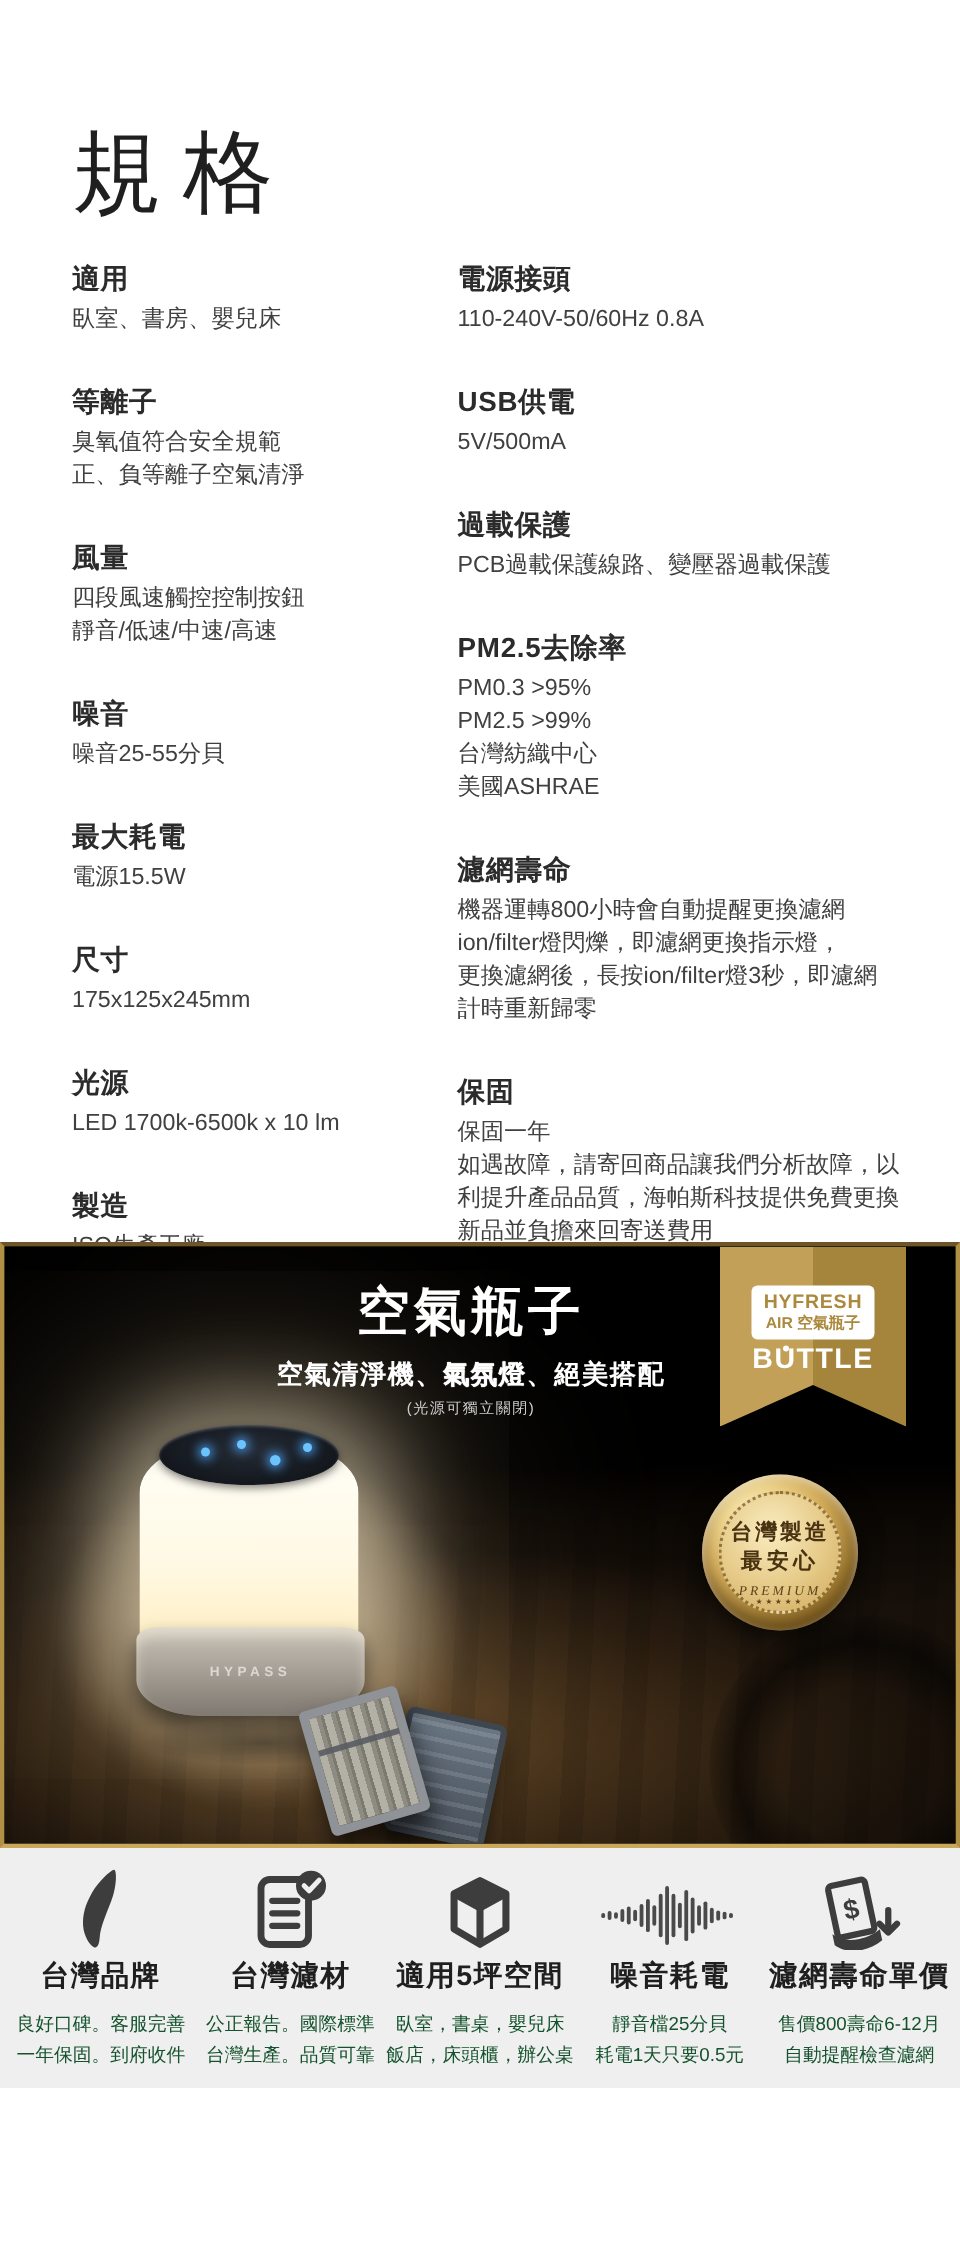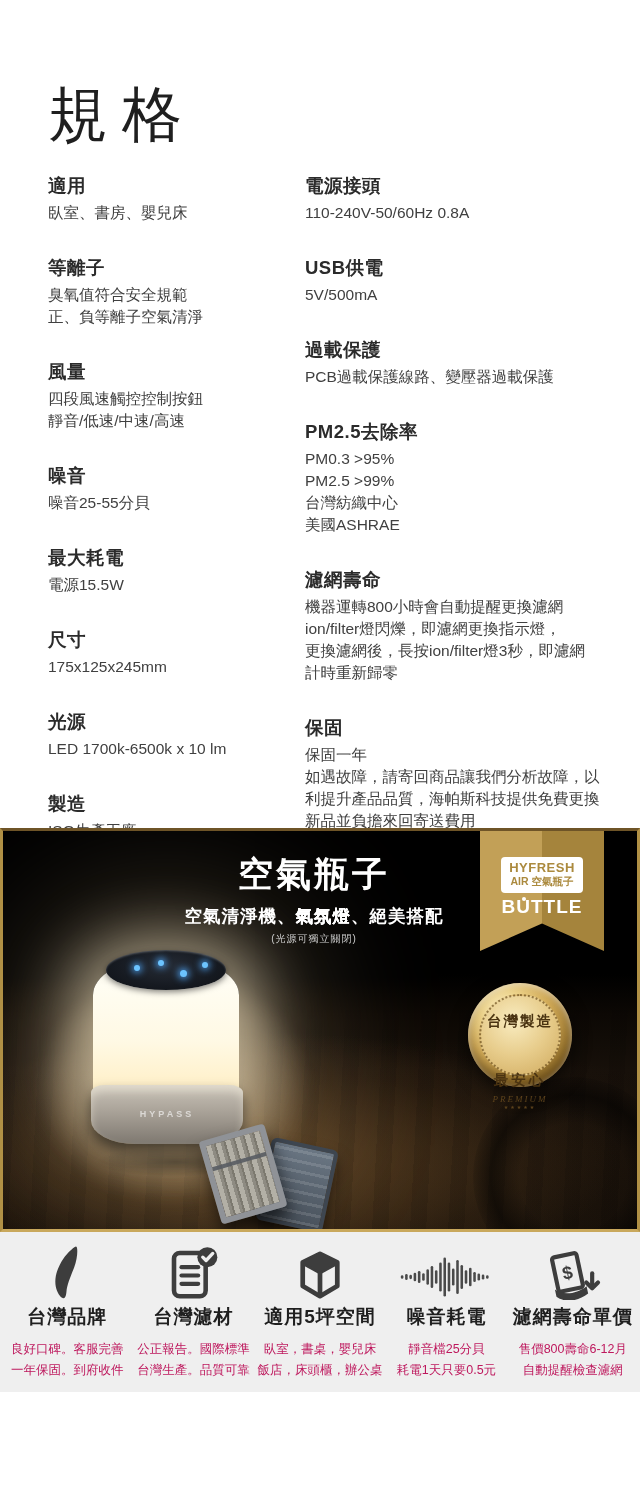--- a/index.html
+++ b/index.html
@@ -51,21 +51,21 @@
       width:4px;height:4px;border-radius:50%;background:#fff;}
 
   
   .medal{position:absolute;left:465px;top:152px;width:104px;height:104px;border-radius:50%;z-index:4;
       background:radial-gradient(circle at 34% 28%, #fdf3cd 0%, #ecd289 22%, #d2ab58 45%, #9b7730 70%, #7c5c22 84%, #c39a4e 100%);
       box-shadow:0 6px 18px rgba(0,0,0,.65), inset 0 2px 6px rgba(255,255,255,.55), inset 0 -6px 12px rgba(60,38,5,.55);}
   .medal-inner{position:absolute;inset:11px;border-radius:50%;border:2px dotted rgba(92,63,15,.6);
       background:radial-gradient(circle at 42% 32%, #f9ecc0 0%, #e7cc8b 50%, #cfa95c 100%);
       text-align:center;color:#4a3311;box-sizing:border-box;}
   .medal .m1{margin-top:16px;font-size:14.5px;font-weight:bold;letter-spacing:2px;}
-  .medal .m2{font-size:14.5px;font-weight:bold;letter-spacing:3px;line-height:1.4;margin-top:39px;}
+  .medal .m2{font-size:14.5px;font-weight:bold;letter-spacing:3px;line-height:1.4;}
   .medal .m3{margin-top:4px;font-family:"Liberation Serif","DejaVu Serif",serif;font-size:9px;letter-spacing:2px;color:#5d431c;font-style:italic;}
   .medal .m4{font-size:5px;letter-spacing:2px;color:#5d431c;}
 
   
   .lamp-glow{position:absolute;left:-20px;top:90px;width:380px;height:330px;z-index:1;border-radius:50%;
       background:radial-gradient(closest-side, rgba(255,240,205,.42), rgba(255,230,180,.18) 55%, transparent 72%);
       filter:blur(6px);}
   .lamp-shell{position:absolute;left:90px;top:128px;width:146px;height:150px;z-index:2;
       background:linear-gradient(180deg,#f2efe6 0%,#fffdf2 18%,#fff9e4 55%,#ffefc6 88%,#f7e3b0 100%);
       border-radius:64px 64px 26px 26px / 36px 36px 16px 16px;
@@ -101,21 +101,21 @@
       background:
         linear-gradient(rgba(88,92,98,.9), rgba(88,92,98,.9)) 0 32%/100% 4px no-repeat,
         repeating-linear-gradient(90deg,#b3b0a6 0 5px,#8e8b82 5px 8px,#7c796f 8px 10px);
       box-shadow:0 12px 18px rgba(0,0,0,.65);}
 
   
   .features{box-sizing:border-box;display:flex;height:160px;background:#efefef;padding:10px 4px 0;}
   .feat{flex:1;min-width:0;text-align:center;}
   .feat-icon-wrap{height:58px;display:flex;align-items:flex-end;justify-content:center;margin-bottom:4px;}
   .feat-label{font-size:19px;font-weight:bold;color:#1f1f1f;letter-spacing:1px;white-space:nowrap;}
-  .feat-sub{font-size:12.5px;color:#be185d;line-height:1.7;white-space:nowrap;}
+  .feat-sub{font-size:12.5px;color:#14532d;line-height:1.7;white-space:nowrap;}
   .feat-sub.first{margin-top:9px;}
 
   .footer-space{height:108px;background:#fff;}
 </style>
 </head>
 <body>
 
 <div class="page">
 
   <div class="specs">

